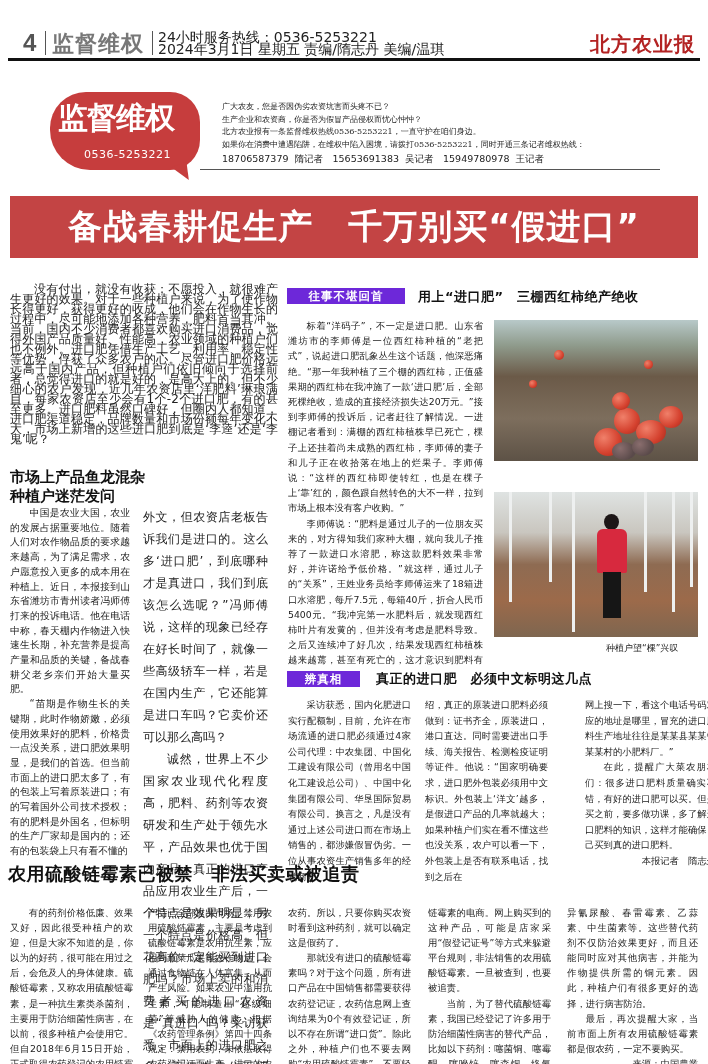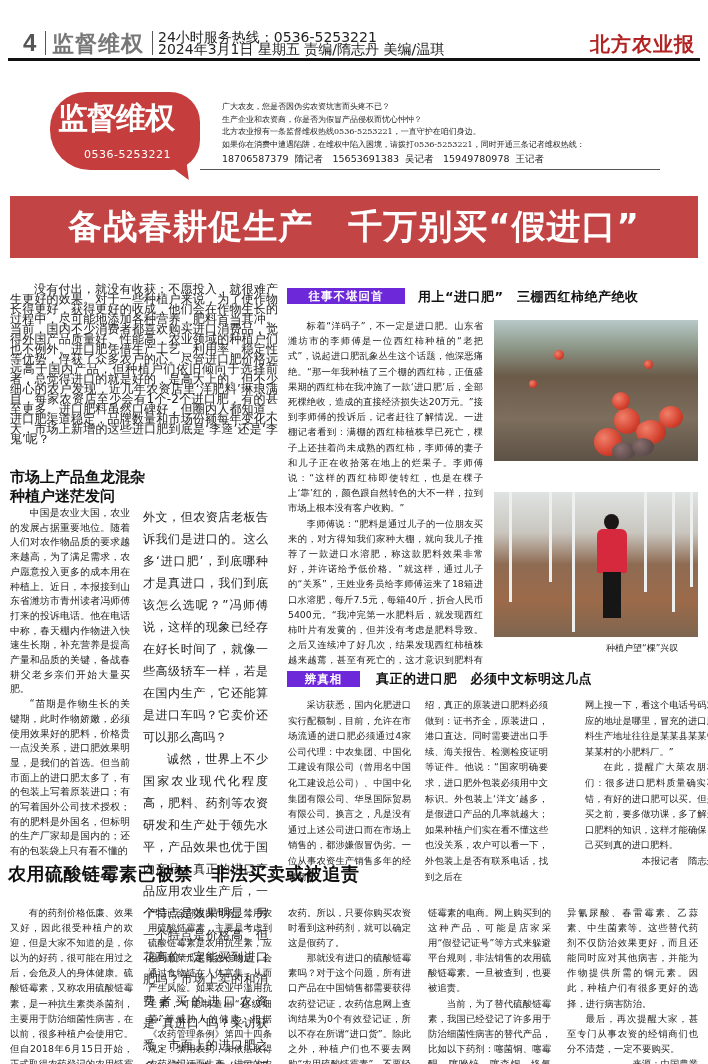--- a/index.html
+++ b/index.html
@@ -189,15 +189,15 @@
 <div class="col b b3">
   <p class="noindent">农药。所以，只要你购买农资时看到这种药剂，就可以确定这是假药了。</p>
   <p>那就没有进口的硫酸链霉素吗？对于这个问题，所有进口产品在中国销售都需要获得农药登记证，农药信息网上查询结果为0个有效登记证，所以不存在所谓“进口货”。除此之外，种植户们也不要去网购“农用硫酸链霉素”，不要轻信线上售卖农用硫酸</p>
 </div>
 <div class="col b b4">
   <p class="noindent">链霉素的电商。网上购买到的这种产品，可能是店家采用“假登记证号”等方式来躲避平台规则，非法销售的农用硫酸链霉素。一旦被查到，也要被追责。</p>
   <p>当前，为了替代硫酸链霉素，我国已经登记了许多用于防治细菌性病害的替代产品，比如以下药剂：噻菌铜、噻霉酮、噻唑锌、噻森铜、络氨铜、辛菌胺、三氯异氰尿酸、氯溴</p>
 </div>
 <div class="col b b5">
   <p class="noindent">异氰尿酸、春雷霉素、乙蒜素、中生菌素等。这些替代药剂不仅防治效果更好，而且还能同时应对其他病害，并能为作物提供所需的铜元素。因此，种植户们有很多更好的选择，进行病害防治。</p>
-  <p>最后，再次提醒大家，甚至专门从事农资的经销商们也分不清楚，一定不要购买。</p>
+  <p>最后，再次提醒大家，当前市面上所有农用硫酸链霉素都是假农药，一定不要购买。</p>
   <div class="source">来源：中国農業</div>
 </div>
 
 </body></html>

